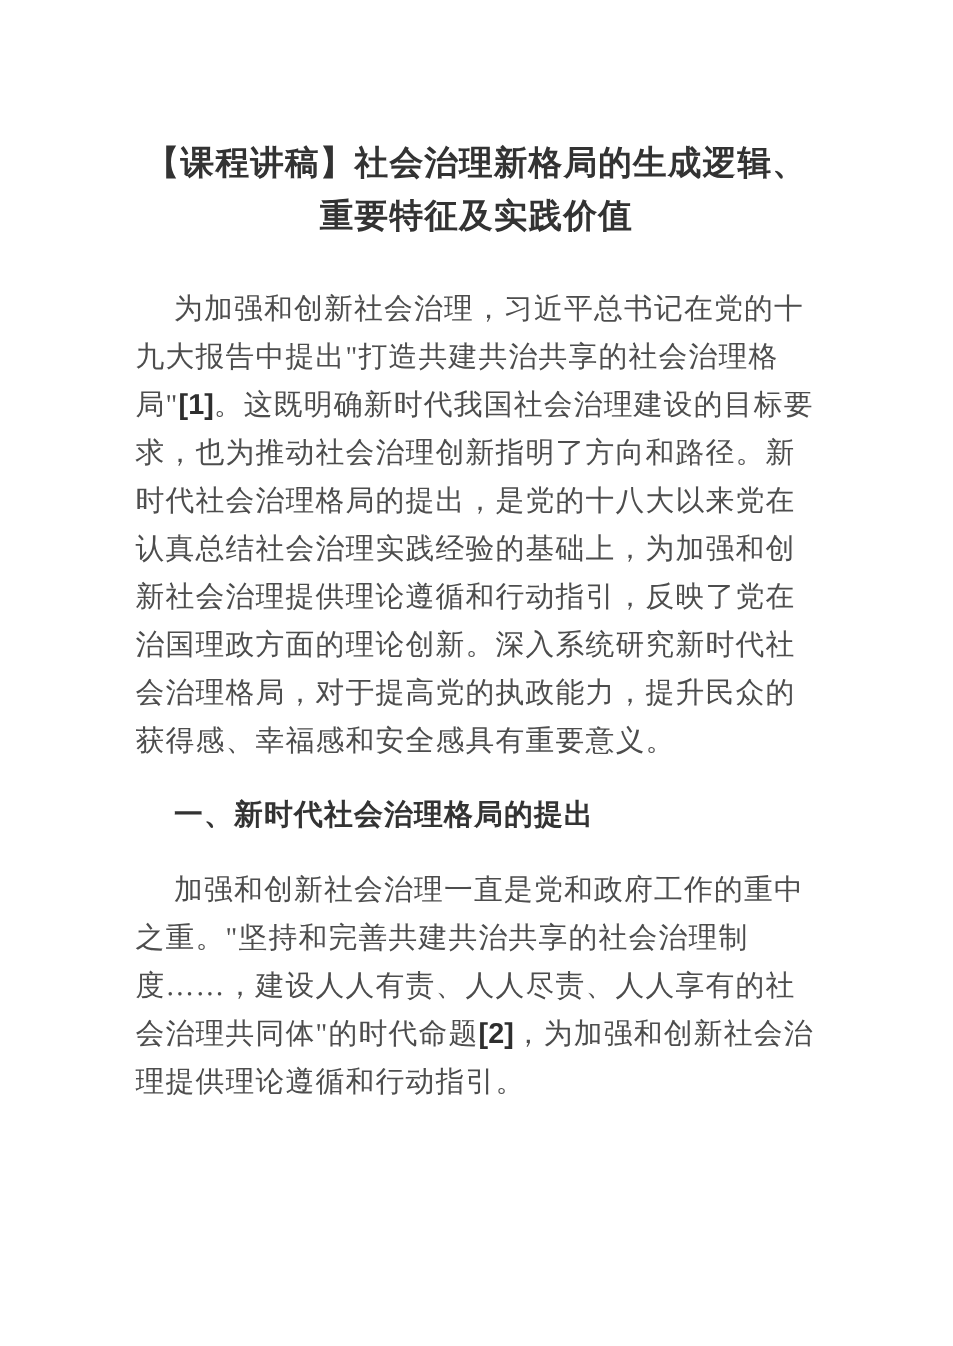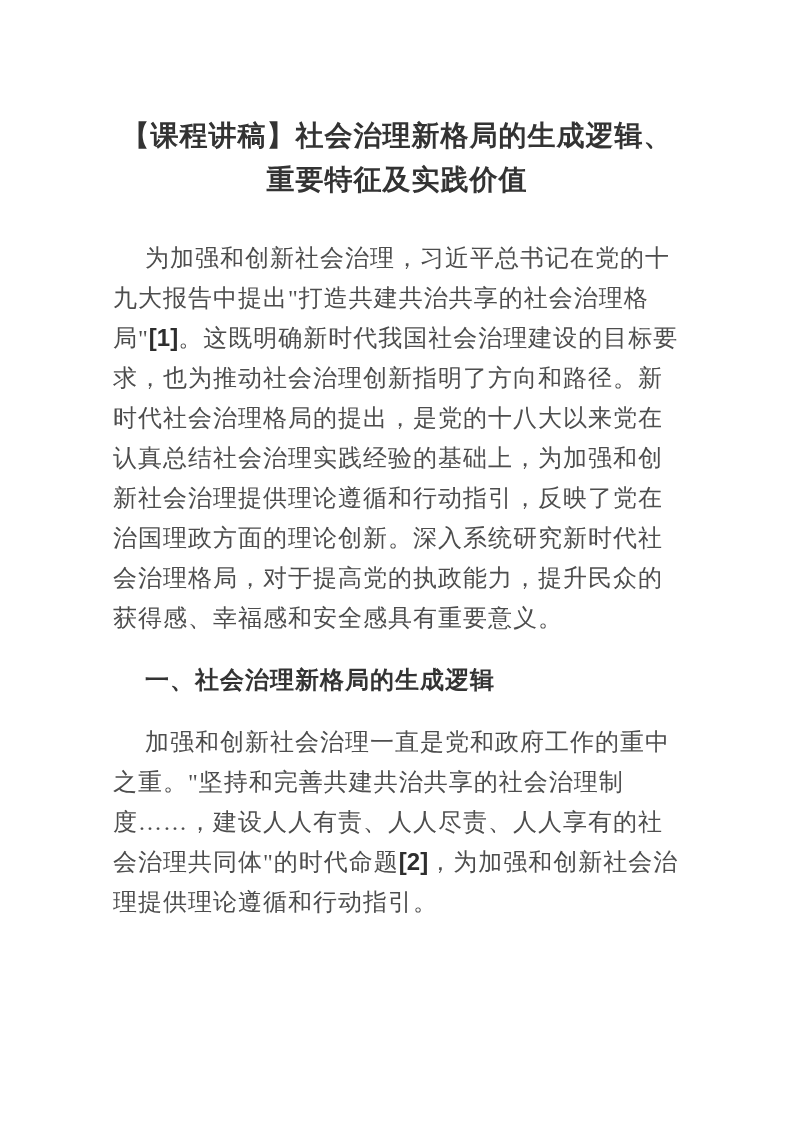--- a/index.html
+++ b/index.html
@@ -66,16 +66,16 @@
     margin: 26px 0 26px 0;
   }
 </style>
 </head>
 <body>
 
 <div class="page">
   <h1 class="doc-title">【课程讲稿】社会治理新格局的生成逻辑、重要特征及实践价值</h1>
   <div class="doc-body">
       <p class="paragraph"><span>为加强和创新社会治理，习近平总书记在党的十九大报告中提出"打造共建共治共享的社会治理格局"</span><span class="ref">[1]</span><span>。这既明确新时代我国社会治理建设的目标要求，也为推动社会治理创新指明了方向和路径。新时代社会治理格局的提出，是党的十八大以来党在认真总结社会治理实践经验的基础上，为加强和创新社会治理提供理论遵循和行动指引，反映了党在治国理政方面的理论创新。深入系统研究新时代社会治理格局，对于提高党的执政能力，提升民众的获得感、幸福感和安全感具有重要意义。</span></p>
-      <h2 class="heading">一、社会治理新格局的生成逻辑</h2>
+      <h2 class="heading">一、新时代社会治理格局的提出</h2>
       <p class="paragraph"><span>加强和创新社会治理一直是党和政府工作的重中之重。"坚持和完善共建共治共享的社会治理制度……，建设人人有责、人人尽责、人人享有的社会治理共同体"的时代命题</span><span class="ref">[2]</span><span>，为加强和创新社会治理提供理论遵循和行动指引。</span></p>
     </div>
 </div>
 
 </body></html>

